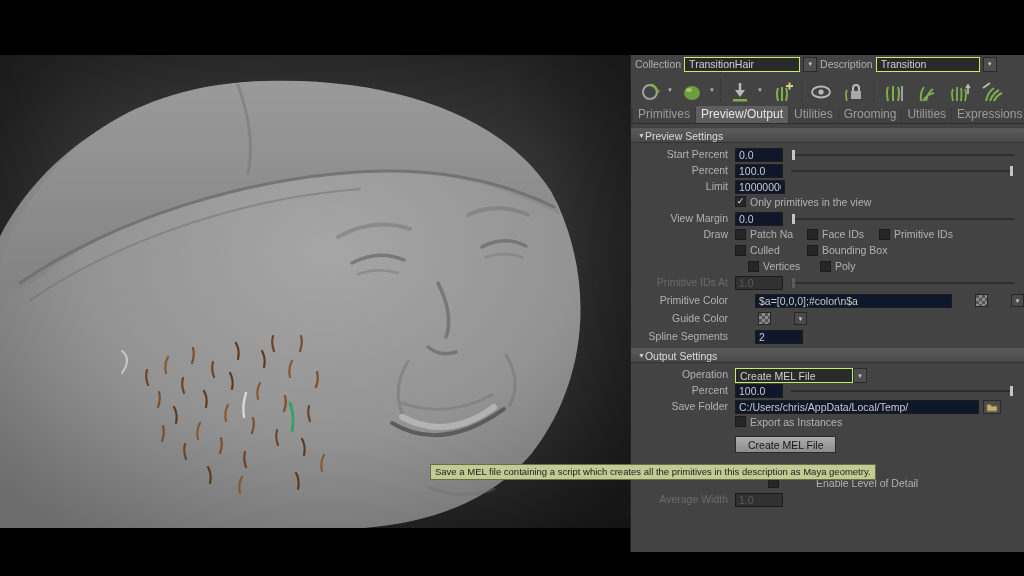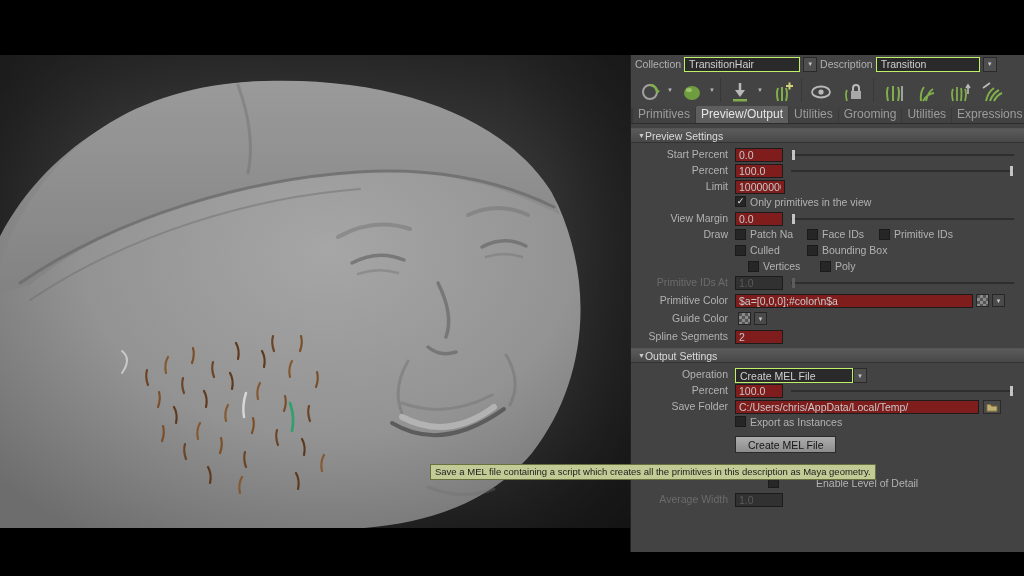--- a/index.html
+++ b/index.html
@@ -37,23 +37,23 @@
   .tab.active{background:#5e5e5e;color:#e6e6e6;}
 
   .sec{height:15px;background:linear-gradient(#5b5b5b,#484848);display:flex;align-items:center;
     padding:0 7px;border-top:1px solid #555;border-bottom:1px solid #323232;color:#dcdcdc;margin-top:4px;cursor:pointer;}
   .tri{font-size:7px;color:#cccccc;}
 
   .rows{padding-top:5px;}
   .row{display:flex;align-items:flex-start;height:14px;margin-bottom:2px;}
   .rlbl{width:104px;text-align:right;padding-right:7px;color:#b2b2b2;flex-shrink:0;white-space:nowrap;}
   .rlbl.dis{color:#6b6b6b;}
-  .gap-top{margin-top:4px;}
-
-  input.field{background:#7f1d1d;border:1px solid #1c1c1c;color:#c8c8c8;font-size:10.5px;height:14px;
+  .gap-top{margin-top:4px;gap:20px;}
+
+  input.field{background:#0f172a;border:1px solid #1c1c1c;color:#c8c8c8;font-size:10.5px;height:14px;
     padding:0 3px;width:48px;outline:none;}
   input.field.w50{width:50px;}
   input.field.wide{width:238px;}
   input.field.folder{width:244px;}
   input.field.dis{color:#5a5a5a;background:#313131;}
   .dd.op{width:118px;}
 
   .slider{position:relative;flex:1;height:14px;margin:0 10px 0 8px;cursor:pointer;}
   .slider::before{content:"";position:absolute;left:0;right:0;top:6px;height:2px;background:#2e2e2e;}
   .shandle{position:absolute;top:2px;width:3px;height:10px;background:#c4c4c4;}

